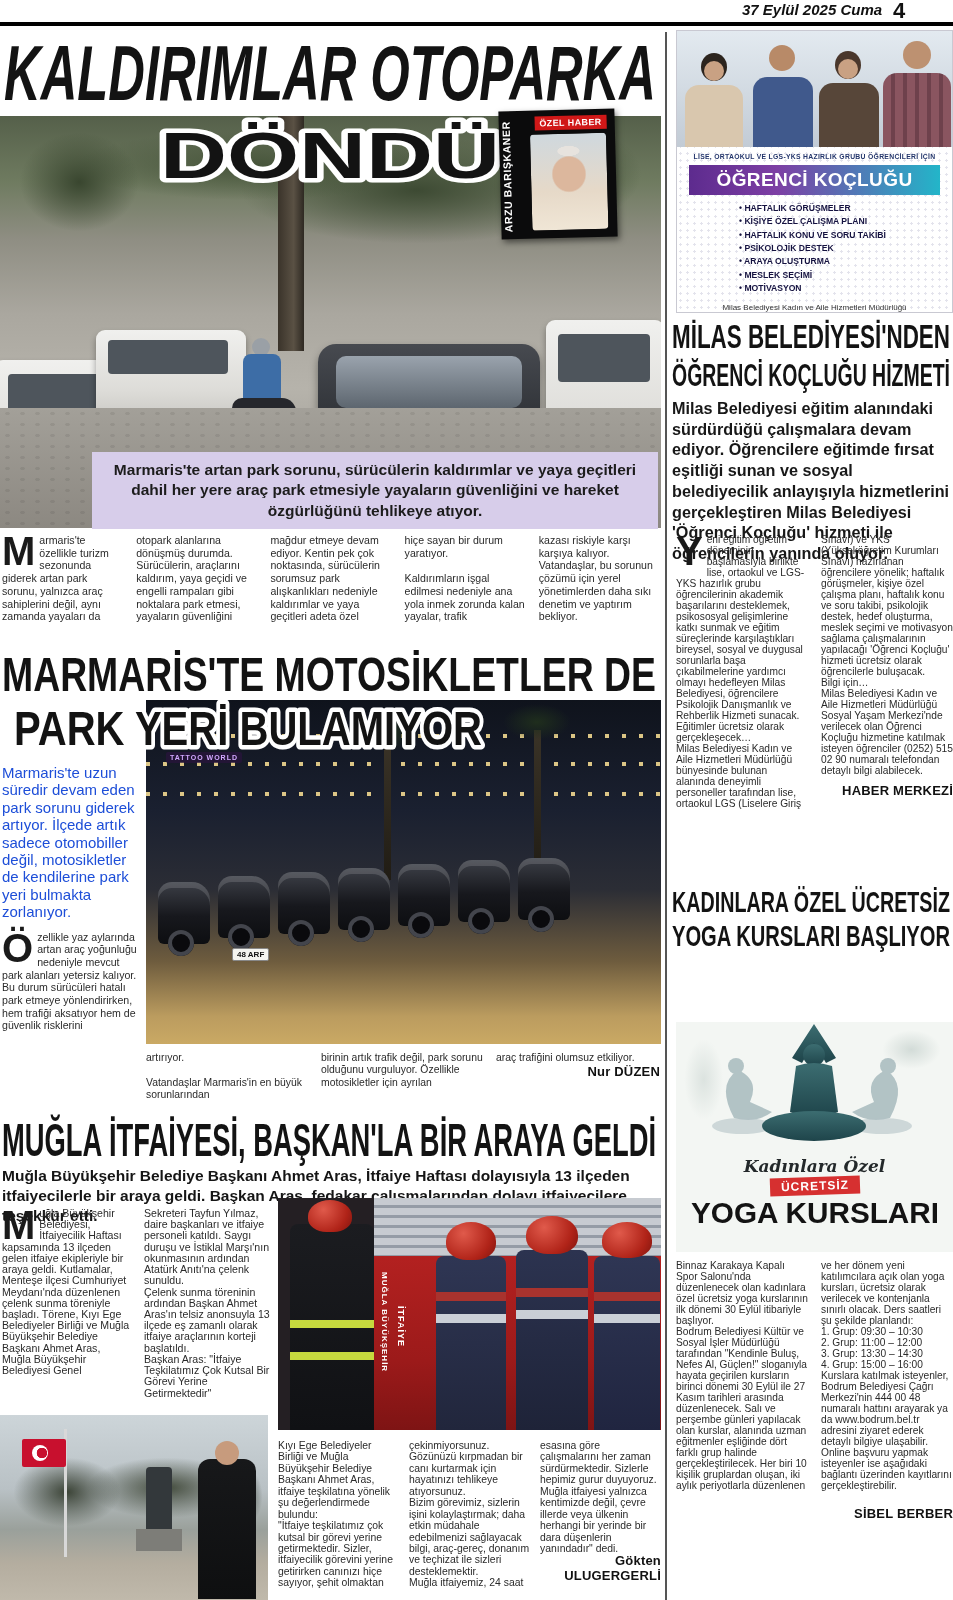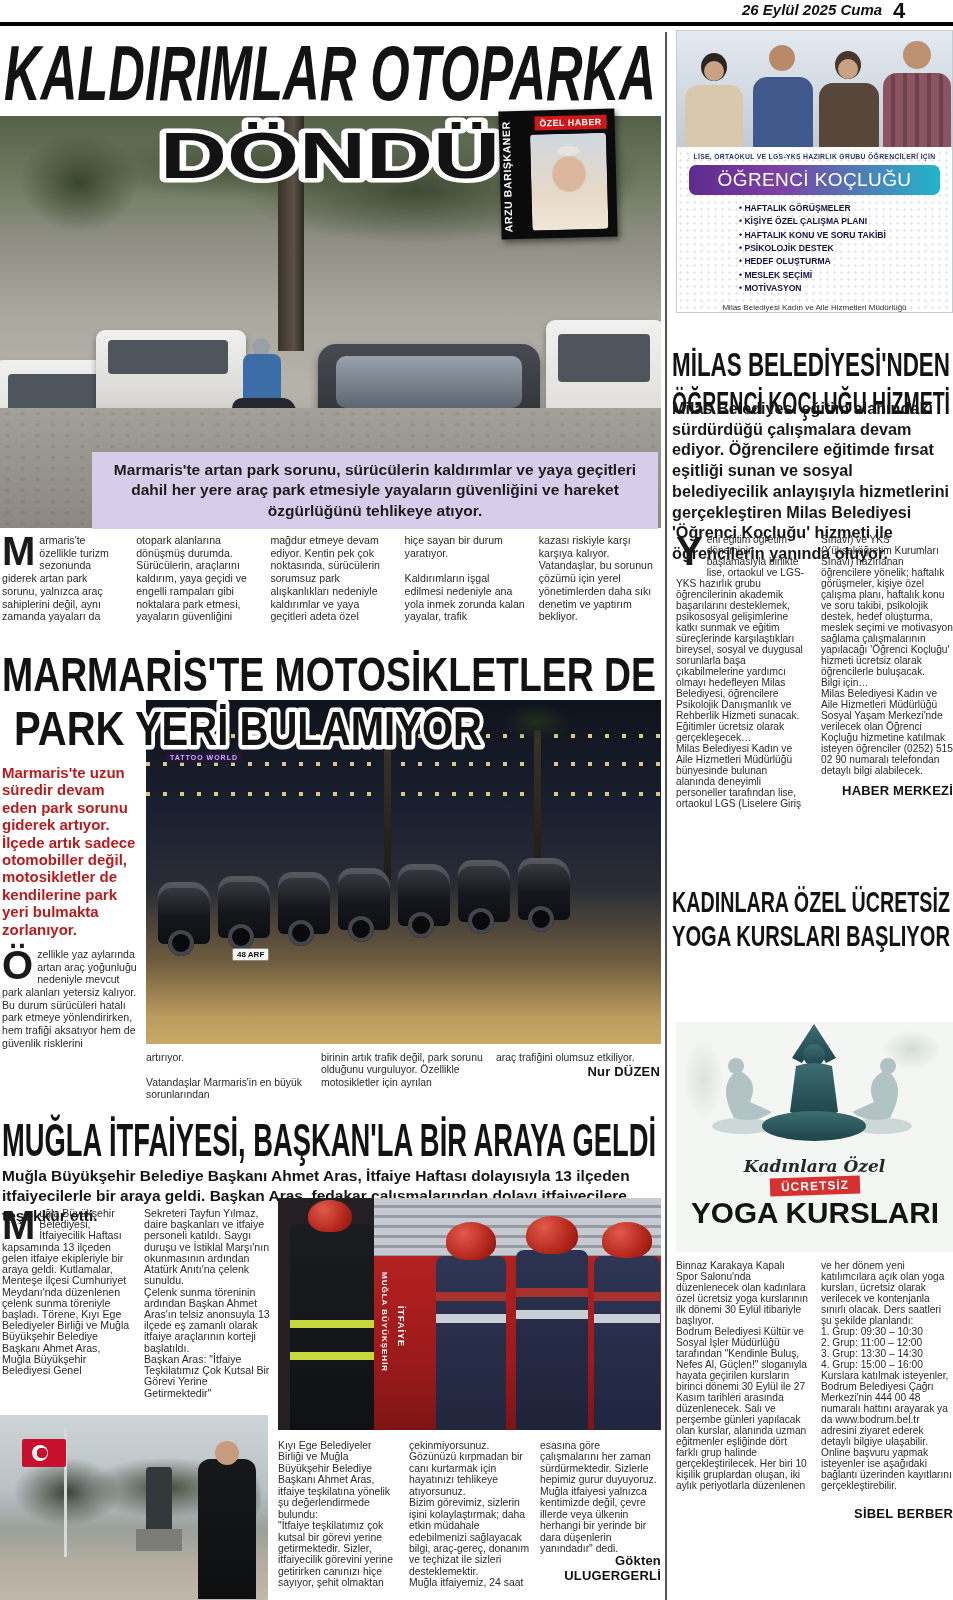--- a/index.html
+++ b/index.html
@@ -9,21 +9,21 @@
   
   .date{position:absolute;top:1px;left:742px;font-size:15px;font-weight:bold;font-style:italic;color:#111;}
   .pagenum{position:absolute;top:-2px;left:893px;font-size:22px;font-weight:bold;color:#111;}
   .header-rule{position:absolute;top:22px;left:0;width:953px;height:4px;background:#000;}
   .vrule{position:absolute;left:665px;top:32px;width:2px;height:1568px;background:#555;}
   svg text{font-family:"Liberation Sans",sans-serif;font-weight:bold;fill:#131313;}
   svg text.outline{stroke:#fff;stroke-width:9px;paint-order:stroke;stroke-linejoin:round;}
   
   .bodycol{font-size:10.6px;line-height:1.2;color:#2a2a2a;white-space:pre-line;}
   .dc{float:left;font-size:40px;line-height:.78;font-weight:bold;color:#1a1a1a;margin:2px 4px 0 0;}
-  .lead{font-weight:bold;color:#b91c1c;}
+  .lead{font-weight:normal;color:#1d4ed8;}
   .byline{font-weight:bold;font-size:13px;color:#111;text-align:right;letter-spacing:.2px;}
   
   .photo1{position:absolute;left:0;top:116px;width:661px;height:412px;overflow:hidden;
     background:linear-gradient(180deg,#55604a 0%,#6f7b60 16%,#8f8e83 30%,#aaa79f 48%,#b6b3ab 66%,#97948d 100%);}
   .foliage{position:absolute;left:0;top:0;width:100%;height:165px;
     background:radial-gradient(closest-side at 12% 40%,#39462f,transparent 75%),
                radial-gradient(closest-side at 38% 30%,#46543a,transparent 70%),
                radial-gradient(closest-side at 63% 45%,#3d4a33,transparent 72%),
                radial-gradient(closest-side at 88% 35%,#4b5940,transparent 75%);}
   .trunk{position:absolute;left:278px;top:0;width:26px;height:235px;background:linear-gradient(90deg,#3a332a,#5a5144 60%,#2e2922);}
@@ -106,42 +106,42 @@
   .a5bcols{position:absolute;left:278px;top:1440px;width:383px;height:158px;display:flex;gap:10px;overflow:hidden;}
   .a5bcols .c{flex:1;font-size:10.4px;line-height:1.1;white-space:pre-line;color:#2a2a2a;}
   
   .poster{position:absolute;left:676px;top:30px;width:277px;height:283px;border:1px solid #c9c9d2;box-sizing:border-box;
     background:radial-gradient(circle,rgba(100,100,150,.18) 1px,transparent 1.3px) 0 0/7px 7px,#fff;overflow:hidden;}
   .students{position:relative;width:100%;height:116px;background:linear-gradient(180deg,#e3eaf0,#c2cbd5);overflow:hidden;}
   .stud{position:absolute;bottom:0;border-radius:14px 14px 0 0;}
   .head{position:absolute;border-radius:50%;}
   .paudience{margin:6px 6px 0;text-align:center;font-size:6.8px;font-weight:bold;color:#23356b;letter-spacing:.3px;}
   .pbanner{margin:5px 12px 0;height:30px;display:flex;align-items:center;justify-content:center;
-    background:linear-gradient(90deg,#5d2b8e 0%,#7d3fa4 35%,#23b5c9 100%);color:#fff;font-size:19px;font-weight:normal;letter-spacing:.4px;border-radius:7px;}
+    background:linear-gradient(90deg,#5d2b8e 0%,#7d3fa4 35%,#23b5c9 100%);color:#fff;font-size:19px;font-weight:bold;letter-spacing:.4px;}
   .pbullets{margin:7px 0 0 62px;padding:0;list-style:none;}
   .pbullets li{font-size:8.6px;font-weight:bold;color:#151240;line-height:1.55;}
   .pbullets li::before{content:"•  ";}
   .porg{text-align:center;font-size:8px;color:#333;margin-top:7px;line-height:1.5;}
   .rhl{position:absolute;left:672px;}
   .rlead{position:absolute;left:672px;width:281px;font-size:16.2px;font-weight:bold;color:#181818;line-height:1.28;margin:0;}
   .rcols{position:absolute;left:676px;width:277px;display:flex;gap:13px;}
   .rcols .c{flex:1;font-size:10.2px;line-height:1.08;white-space:pre-line;color:#2a2a2a;}
   .yogaposter{position:absolute;left:676px;top:1022px;width:277px;height:230px;overflow:hidden;text-align:center;
     background:radial-gradient(closest-side at 85% 12%,rgba(150,170,165,.35),transparent 70%),
                radial-gradient(closest-side at 10% 25%,rgba(150,170,165,.25),transparent 70%),#f3f6f3;}
   .yscript{font-family:"DejaVu Serif",serif;font-style:italic;font-weight:bold;font-size:17px;color:#23282a;margin-top:-2px;}
   .ybadge{display:inline-block;background:#d63030;color:#fff;font-size:12px;font-weight:bold;padding:2px 11px;
     transform:rotate(-2deg);letter-spacing:1px;margin-top:1px;}
 </style>
 </head>
 <body>
 
 <div id="page">
 
-  <div class="date">26 Eylül 2025 Cuma</div>
+  <div class="date">37 Eylül 2025 Cuma</div>
   <div class="pagenum">4</div>
   <div class="header-rule"></div>
   <div class="vrule"></div>
 
   <div class="abs" style="left:2px;top:28px;">
     <svg width="658" height="86">
         <text x="2" y="72" font-size="78" textLength="652" lengthAdjust="spacingAndGlyphs">KALDIRIMLAR OTOPARKA</text>
       </svg>
   </div>
 
@@ -311,29 +311,29 @@
       <div class="head" style="left:226px;top:10px;width:28px;height:28px;background:#bd9171;"></div>
       <div class="stud" style="left:206px;width:68px;height:74px;background:repeating-linear-gradient(90deg,#8a5560 0 8px,#6e414c 8px 12px);"></div>
     </div>
     <div class="paudience">LİSE, ORTAOKUL VE LGS-YKS HAZIRLIK GRUBU ÖĞRENCİLERİ İÇİN</div>
     <div class="pbanner">ÖĞRENCİ KOÇLUĞU</div>
     <ul class="pbullets">
       <li>HAFTALIK GÖRÜŞMELER</li>
       <li>KİŞİYE ÖZEL ÇALIŞMA PLANI</li>
       <li>HAFTALIK KONU VE SORU TAKİBİ</li>
       <li>PSİKOLOJİK DESTEK</li>
-      <li>HEDEF OLUŞTURMA</li>
+      <li>ARAYA OLUŞTURMA</li>
       <li>MESLEK SEÇİMİ</li>
       <li>MOTİVASYON</li>
     </ul>
     <div class="porg"><span>Milas Belediyesi Kadın ve Aile Hizmetleri Müdürlüğü</span><br></div>
 
   </div>
 
-  <div class="rhl" style="top:316px;margin-top:28px;">
+  <div class="rhl" style="top:316px;">
     <svg width="282" height="80">
       <text x="0" y="32" font-size="34" textLength="278" lengthAdjust="spacingAndGlyphs">MİLAS BELEDİYESİ'NDEN</text>
       <text x="0" y="70" font-size="31" textLength="278" lengthAdjust="spacingAndGlyphs">ÖĞRENCİ KOÇLUĞU HİZMETİ</text>
     </svg>
   </div>
   <p class="rlead" style="top:398px;">Milas Belediyesi eğitim alanındaki sürdürdüğü çalışmalara devam ediyor. Öğrencilere eğitimde fırsat eşitliği sunan ve sosyal belediyecilik anlayışıyla hizmetlerini gerçekleştiren Milas Belediyesi 'Öğrenci Koçluğu' hizmeti ile öğrencilerin yanında oluyor.</p>
   <div class="rcols" style="top:534px;height:352px;">
     <div class="c"><span class="dc">Y</span><span>eni eğitim öğretim döneminin başlamasıyla birlikte lise, ortaokul ve LGS-YKS hazırlık grubu öğrencilerinin akademik başarılarını desteklemek, psikososyal gelişimlerine katkı sunmak ve eğitim süreçlerinde karşılaştıkları bireysel, sosyal ve duygusal sorunlarla başa çıkabilmelerine yardımcı olmayı hedefleyen Milas Belediyesi, öğrencilere Psikolojik Danışmanlık ve Rehberlik Hizmeti sunacak.
 Eğitimler ücretsiz olarak gerçekleşecek…
 Milas Belediyesi Kadın ve Aile Hizmetleri Müdürlüğü bünyesinde bulunan alanında deneyimli personeller tarafından lise, ortaokul LGS (Liselere Giriş</span></div>

